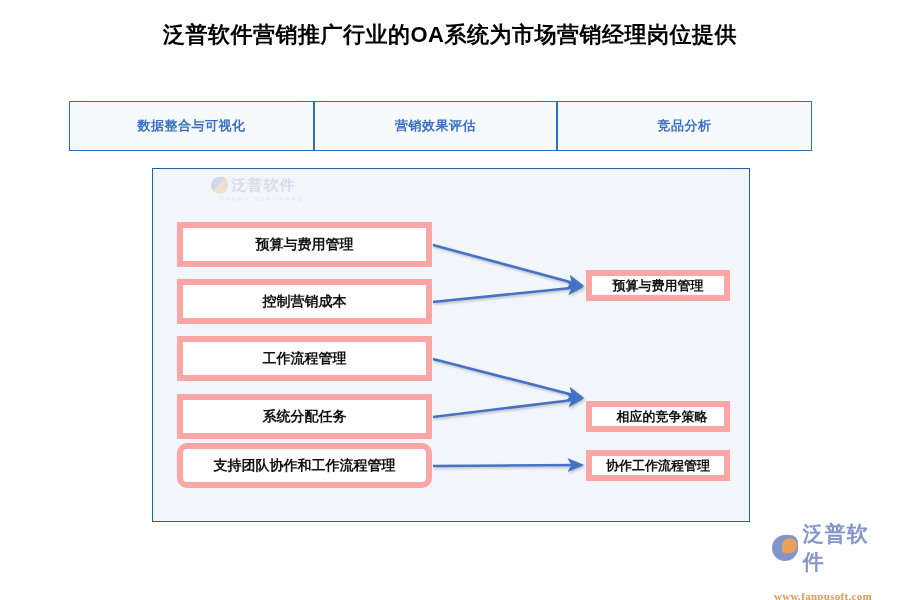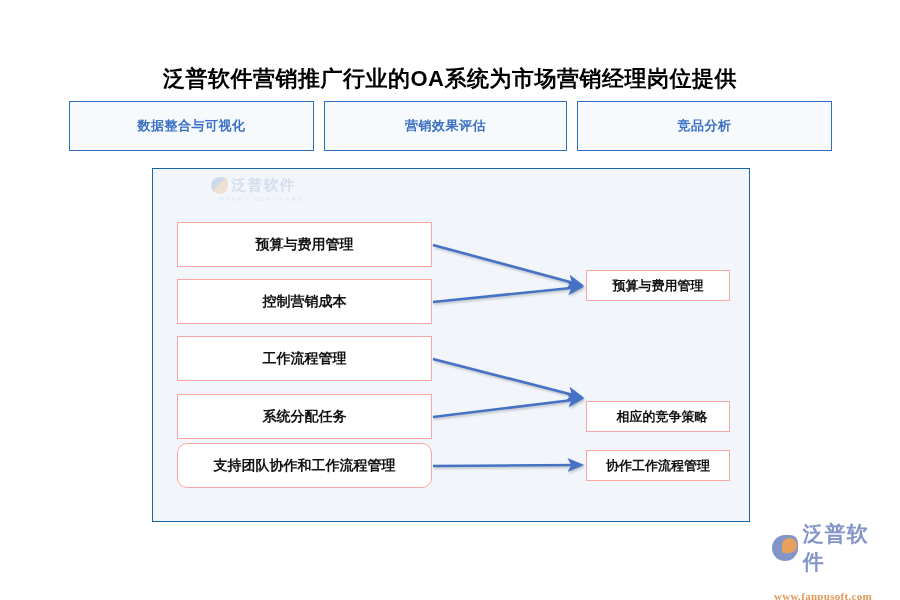--- a/index.html
+++ b/index.html
@@ -24,32 +24,31 @@
     text-align: center;
     color: #000000;
     font-weight: bold;
     font-size: 22px;
     line-height: 34px;
     letter-spacing: 0.5px;
   }
   #title-block .title-line {
     display: block;
     white-space: nowrap;
-    margin-top: 44px;
   }
 
   
   #header-row {
     position: absolute;
     left: 69px;
     top: 101px;
     width: 763px;
     height: 50px;
     display: flex;
-    justify-content: space-between;
+    justify-content: flex-start;
     border-radius: 19px;
   }
   .header-box {
     box-sizing: border-box;
     height: 50px;
     background: #f7fafd;
     border: 1px solid #2e6fbf;
     display: flex;
     align-items: center;
     justify-content: center;
@@ -120,21 +119,21 @@
     left: 0; top: 0;
     width: 900px; height: 600px;
     pointer-events: none;
   }
 
   
   .node-box {
     position: absolute;
     box-sizing: border-box;
     background: #ffffff;
-    border: 1px solid #fca5a5;
+    border: 6px solid #fca5a5;
     display: flex;
     align-items: center;
     justify-content: center;
     color: #111111;
     font-weight: bold;
   }
   .node-left {
     left: 177px;
     width: 255px;
     height: 45px;

